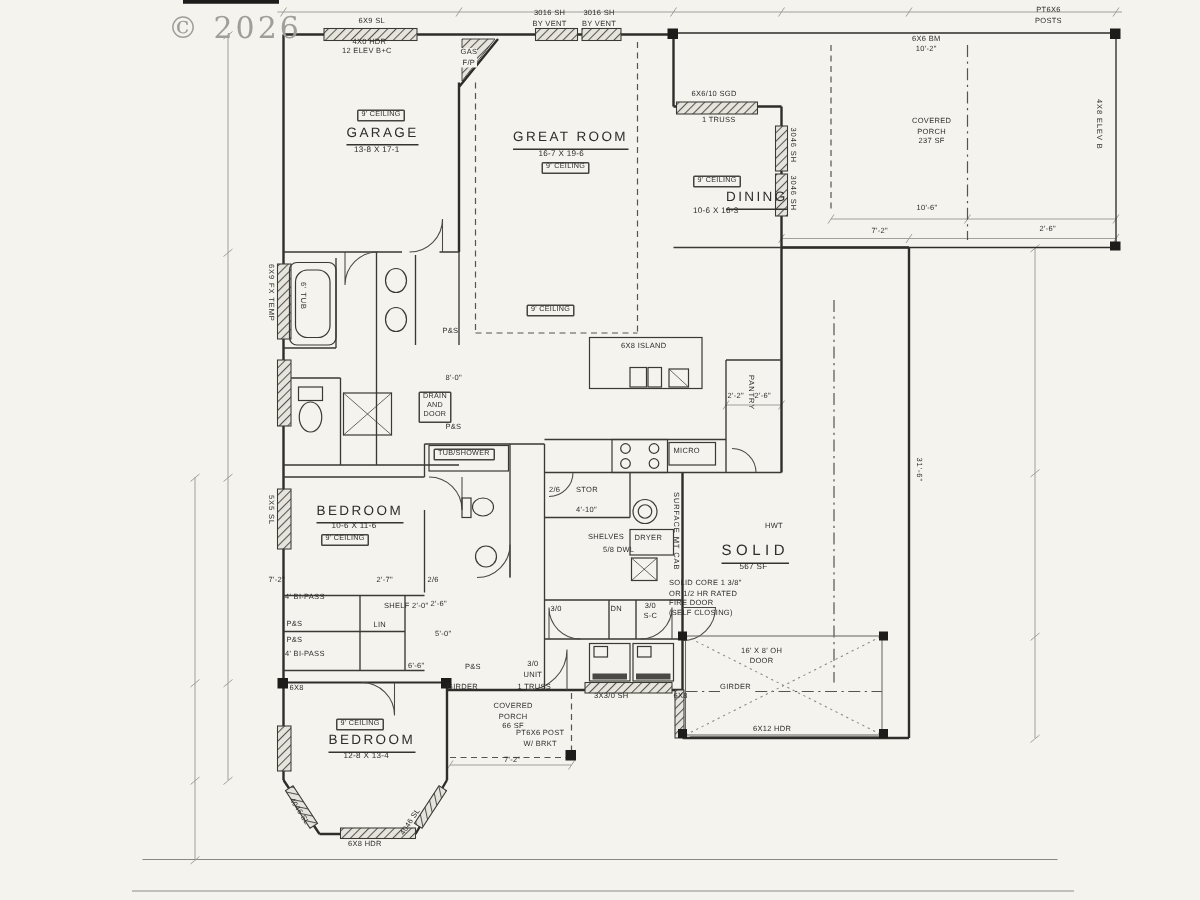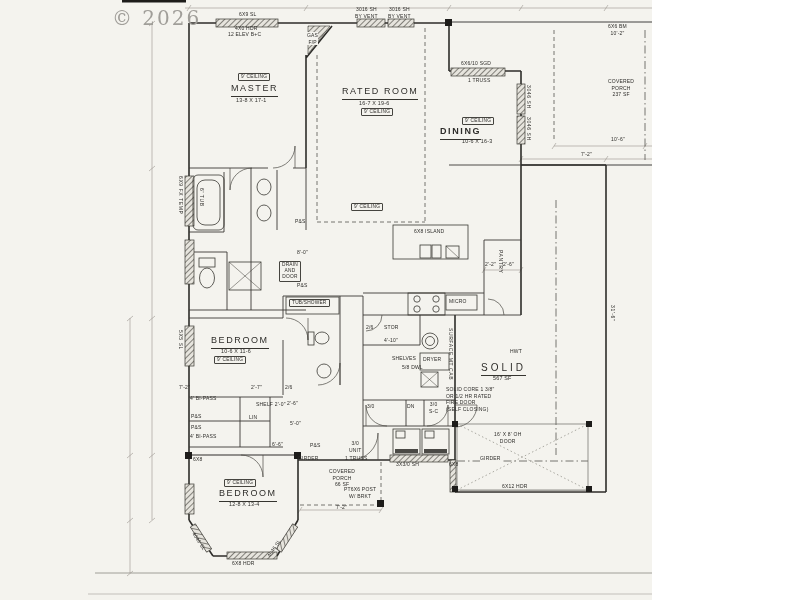--- a/index.html
+++ b/index.html
@@ -1,16 +1,16 @@
 <!DOCTYPE html>
 <html><head>
 <meta charset="utf-8">
 <style>
   html,body{margin:0;padding:0}
-  .sheet{position:relative;width:652px;height:600px;background:#f4f3ee;overflow:hidden;
+  .sheet{position:relative;width:800px;height:600px;background:#f4f3ee;overflow:hidden;
          font-family:"Liberation Sans",sans-serif}
   svg{position:absolute;left:0;top:0}
   #labels{position:absolute;left:0;top:0;width:800px;height:600px}
   .lb{position:absolute;font:5px/1.3 "Liberation Sans",sans-serif;color:#2e2d2a;
       white-space:pre;letter-spacing:.2px}
   .ctr{text-align:center}
   .dim{font-size:5.4px}
   .room{font-size:9px;letter-spacing:1.6px;border-bottom:1px solid #35342f;padding-bottom:1px}
   .gar{font-size:10px;letter-spacing:3px;border-bottom:1px solid #35342f;padding-bottom:1px}
   .badge{border:1px solid #45443f;padding:0 2px;border-radius:1px;text-align:center;font-size:4.8px}
@@ -193,27 +193,27 @@
       <rect x="452" y="421" width="6" height="6"></rect>
       <rect x="586" y="421" width="6" height="6"></rect>
       <rect x="452" y="486" width="6" height="6"></rect>
       <rect x="586" y="486" width="6" height="6"></rect>
     </g>
   </svg>
 
   <div id="labels">
       <div class="lb wm" style="left: 112px; top: 6px;">© 2026</div>
       <div class="lb badge" style="left: 238px; top: 73px;">9' CEILING</div>
-      <div class="lb room" style="left: 231px; top: 83px;">MASTER</div>
+      <div class="lb room" style="left: 231px; top: 83px;">GARAGE</div>
       <div class="lb dim" style="left: 236px; top: 97px;">13-8 X 17-1</div>
-      <div class="lb room" style="left: 342px; top: 86px;">RATED ROOM</div>
+      <div class="lb room" style="left: 342px; top: 86px;">GREAT ROOM</div>
       <div class="lb dim" style="left: 359px; top: 100px;">16-7 X 19-6</div>
       <div class="lb badge" style="left: 361px; top: 108px;">9' CEILING</div>
       <div class="lb badge" style="left: 462px; top: 117px;">9' CEILING</div>
-      <div class="lb room" style="left: 440px; top: 126px; font-weight: bold;">DINING</div>
+      <div class="lb room" style="left: 484px; top: 126px;">DINING</div>
       <div class="lb dim" style="left: 462px; top: 138px;">10-6 X 16-3</div>
       <div class="lb badge" style="left: 351px; top: 203px;">9' CEILING</div>
       <div class="lb room" style="left: 211px; top: 335px;">BEDROOM</div>
       <div class="lb dim" style="left: 221px; top: 348px;">10-6 X 11-6</div>
       <div class="lb badge" style="left: 214px; top: 356px;">9' CEILING</div>
       <div class="lb badge" style="left: 224px; top: 479px;">9' CEILING</div>
       <div class="lb room" style="left: 219px; top: 488px;">BEDROOM</div>
       <div class="lb dim" style="left: 229px; top: 501px;">12-8 X 13-4</div>
       <div class="lb gar" style="left: 481px; top: 361px;">SOLID</div>
       <div class="lb dim" style="left: 493px; top: 375px;">567 SF</div>

